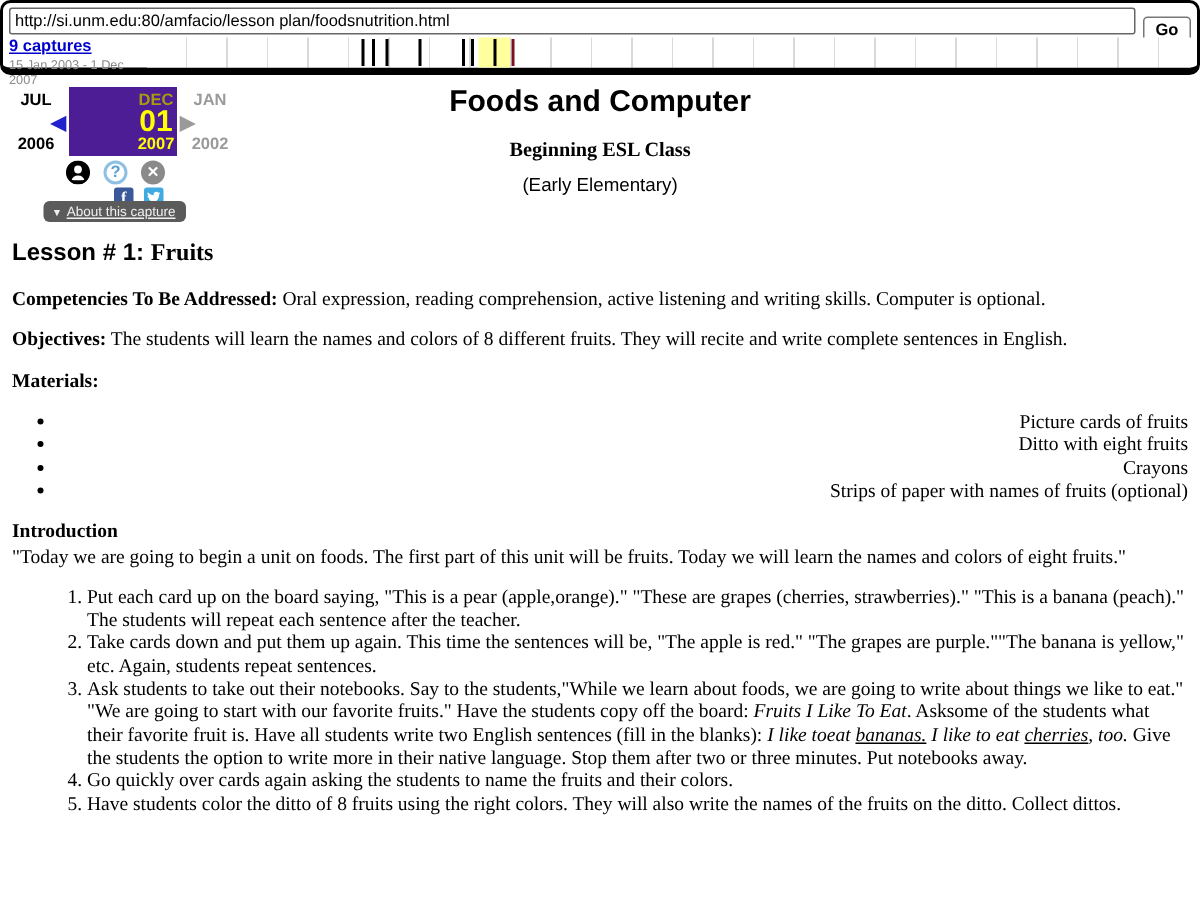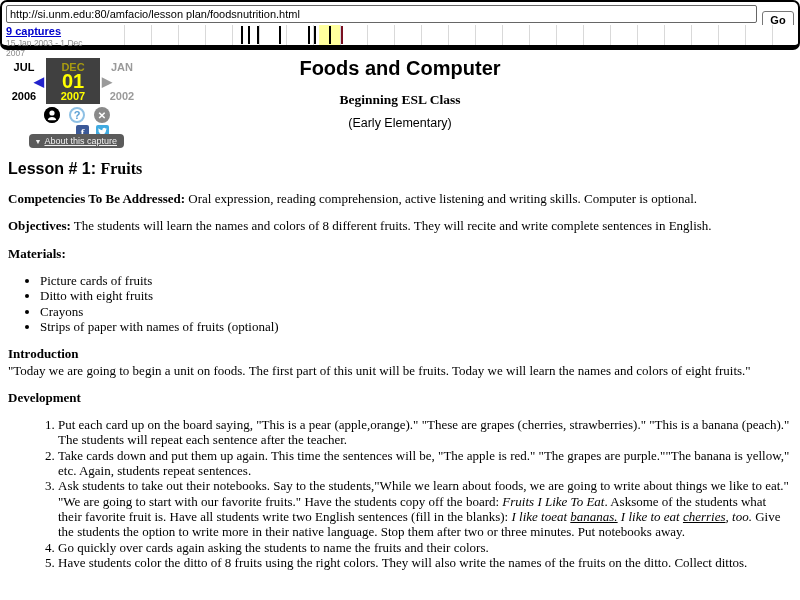--- a/index.html
+++ b/index.html
@@ -25,21 +25,21 @@
   .tl-bar{position:absolute;top:1px;bottom:1px;width:2px;background:#000;}
   .tl-bar.red{background:#7a1020;width:2px;}
   .tl-hl{position:absolute;top:0;bottom:0;background:#ffff9e;}
 
   .wb-nav{display:flex;}
   .wb-navcol{width:44px;display:flex;flex-direction:column;align-items:center;
       justify-content:space-between;padding:3px 0 2px 0;font:bold 11px "Liberation Sans",sans-serif;}
   .wb-navcol .arr{font-size:13px;line-height:12px;}
   .wb-navcol.prev{color:#000;}
   .wb-navcol.prev .arr{color:#2222cc;align-self:flex-end;margin-right:2px;}
-  .wb-navcol.cur{background:#404040;width:54px;}
+  .wb-navcol.cur{background:#4c1d95;width:28px;padding-left:44px;}
   .wb-navcol.cur .mon{color:#a89b10;}
   .wb-navcol.cur .day{color:#ffff00;font-size:20px;line-height:17px;}
   .wb-navcol.cur .yr{color:#ffff00;}
   .wb-navcol.next{color:#9a9a9a;}
   .wb-navcol.next .arr{color:#9a9a9a;align-self:flex-start;margin-left:2px;}
 
   .wb-icons{width:108px;position:relative;padding:3px 6px 0 0;}
   .wb-ic-row{display:flex;justify-content:flex-end;gap:9px;align-items:center;}
   .wb-ic-row.social{gap:7px;margin-top:2px;margin-right:1px;}
   .cir{width:16px;height:16px;border-radius:50%;display:flex;align-items:center;
@@ -60,21 +60,21 @@
        font-size:13px;line-height:1.18;}
   .doc h1{font:bold 20px "Liberation Sans",sans-serif;text-align:center;margin:7px 0 0 0;}
   .sub1{font:bold 13.5px "Liberation Serif",serif;text-align:center;margin-top:12px;}
   .sub2{font:12.5px "Liberation Sans",sans-serif;text-align:center;margin-top:8px;}
   .lesson{margin:30px 0 0 0;font-size:16px;font-weight:bold;}
   .lesson .pre{font-family:"Liberation Sans",sans-serif;}
   .lesson .nm{font-family:"Liberation Serif",serif;}
   .doc p{margin:12px 0;}
   .doc b{font-weight:bold;}
   .doc ul{margin:10px 0 0 0;padding-left:32px;}
-  .doc ul li{margin:0;}
+  .doc ul li{margin:0;text-align:right;}
   .doc ol{margin:12px 0 0 0;padding-left:50px;}
   .doc ol li{margin:0;}
   .gap-top{margin-top:28px !important;}
   .tight{margin-bottom:0 !important;}
   .quote{margin-top:1px !important;}
   .it{font-style:italic;}
   .itu{font-style:italic;text-decoration:underline;}
 </style>
 </head>
 <body>
@@ -170,21 +170,20 @@
         <li>Picture cards of fruits</li>
         <li>Ditto with eight fruits</li>
         <li>Crayons</li>
         <li>Strips of paper with names of fruits (optional)</li>
       </ul>
 
 
     <p class="tight"><b>Introduction</b></p>
     <p class="quote">"Today we are going to begin a unit on foods. The first part of this unit will be fruits. Today we will learn the names and colors of  eight fruits."</p>
 
-    <p><b>Development</b></p>
 
     <ol id="development-steps">
         <li><span>Put each card up on the board saying, "This is a pear (apple,orange)." "These are grapes (cherries, strawberries)." "This is a banana (peach)." The students will repeat each sentence after the teacher.</span></li>
         <li><span>Take cards down and put them up again. This time the sentences will be, "The apple is red." "The grapes are purple.""The banana is yellow," etc. Again, students repeat sentences.</span></li>
         <li><span>Ask students to take out their notebooks. Say to the students,"While we learn about foods, we are going to write about things we like to eat." "We are going to start with our favorite fruits." Have the students copy off the board: </span><span class="it">Fruits I Like To Eat</span><span>. Asksome of the students what their favorite fruit is. Have all students write two English sentences (fill in the blanks): </span><span class="it">I like toeat </span><span class="itu">bananas.</span><span class="it"> I like to eat </span><span class="itu">cherries</span><span class="it">, too.</span><span> Give the students the option to write more in their native language. Stop them after two or three minutes. Put notebooks away.</span></li>
         <li><span>Go quickly over cards again asking the students to name the fruits and their colors.</span></li>
         <li><span>Have students color the ditto of 8 fruits using the right colors. They will also write the names of the fruits on the ditto. Collect dittos.</span></li>
       </ol>
   </div>
 

